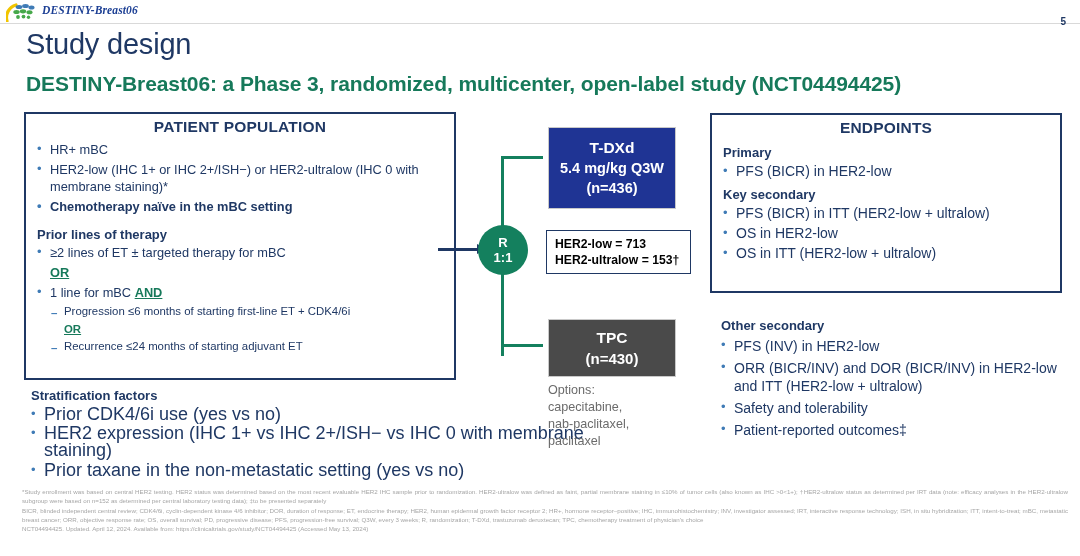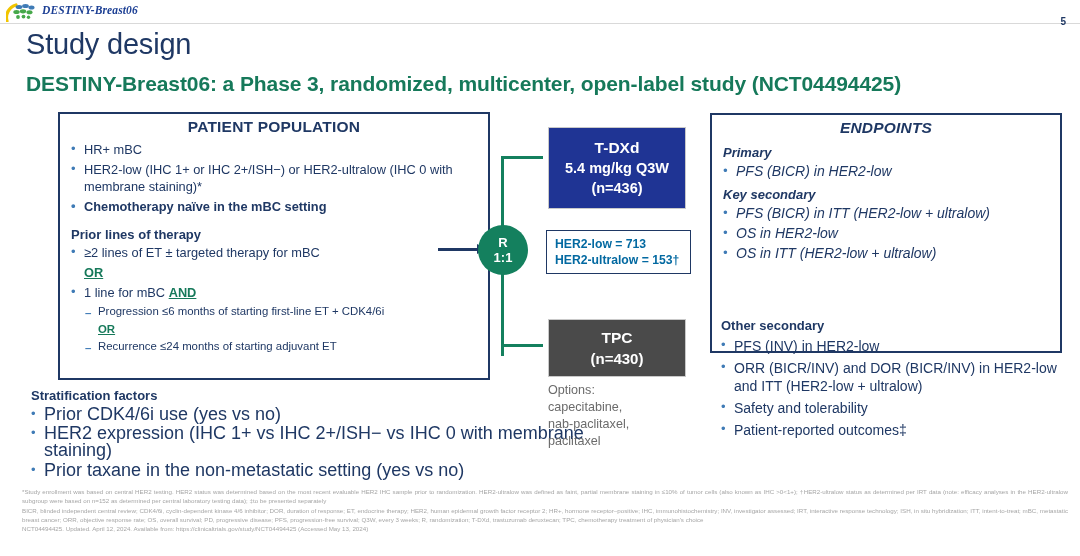--- a/index.html
+++ b/index.html
@@ -44,21 +44,21 @@
     position: absolute;
     border: 2px solid #1f3864;
     background: #ffffff;
   }
   .panel-title {
     text-align: center; font-size: 15.5px; font-weight: bold;
     color: #1f3864; letter-spacing: .2px; margin-top: 4px;
   }
 
   
-  #pop { left: 24px; top: 112px; width: 432px; height: 268px; margin-left: 34px; }
+  #pop { left: 24px; top: 112px; width: 432px; height: 268px; }
   .pop-body { padding: 2px 8px 0 8px; }
 
   ul.b { list-style: none; }
   ul.b > li {
     position: relative;
     padding-left: 16px;
     font-size: 12.8px; color: #1f3864;
     line-height: 17.5px;
     margin-top: 2.5px;
   }
@@ -97,21 +97,21 @@
     position: absolute; left: 22px; top: 113px;
     width: 50px; height: 50px; border-radius: 50%;
     background: #14805e; color: #fff;
     display: flex; flex-direction: column;
     align-items: center; justify-content: center;
     font-size: 13px; font-weight: bold; line-height: 15px;
   }
 
   .armbox {
     position: absolute; left: 92px;
-    width: 138px; text-align: center; color: #fff;
+    width: 128px; text-align: center; color: #fff;
     font-weight: bold; display: flex; flex-direction: column;
     align-items: center; justify-content: center;
   }
   #arm-tdxd {
     top: 15px; height: 82px; background: #1f3494;
     border: 1px solid #c9c9c9; font-size: 14.5px; line-height: 20px;
   }
   #arm-tpc {
     top: 207px; height: 58px; background: #4a4a4a;
     border: 1px solid #c9c9c9; font-size: 15px; line-height: 21px;
@@ -123,21 +123,21 @@
     text-align: left; font-size: 12.6px; color: #6b6b6b;
     line-height: 17px;
   }
 
   #her2-counts {
     position: absolute; left: 90px; top: 118px;
     width: 145px; height: 44px;
     border: 1.5px solid #1f3864; background: #fff;
     display: flex; flex-direction: column; justify-content: center;
     padding-left: 8px;
-    font-size: 12.2px; font-weight: bold; color: #0369a1; line-height: 16px;
+    font-size: 12.2px; font-weight: bold; color: #000000; line-height: 16px;
   }
 
   
   .ln { position: absolute; background: #14805e; }
   #ln-in {
     position: absolute; left: -18px; top: 136px;
     width: 40px; height: 3px; background: #1f3864;
   }
   #ln-in::after {
     content: ""; position: absolute; right: -8px; top: -4px;
@@ -151,21 +151,21 @@
   .arrowhead {
     position: absolute; width: 0; height: 0;
     border-left: 9px solid #14805e;
     border-top: 5.5px solid transparent;
     border-bottom: 5.5px solid transparent;
   }
   #ah-up { left: 84px; top: -3.5px; }
   #ah-dn { left: 84px; top: -3.5px; }
 
   
-  #endp { left: 710px; top: 113px; width: 352px; height: 240px; font-style: italic; }
+  #endp { left: 710px; top: 113px; width: 352px; height: 180px; }
   .endp-body { padding: 1px 10px 0 8px; }
   #endp .sec-head { margin-top: 7px; }
   #endp ul.b > li, #other ul.b > li { font-size: 14px; line-height: 17.5px; }
 
   #other { position: absolute; left: 718px; top: 318px; width: 350px; }
   #other .sec-head { margin-top: 0; margin-bottom: 1px; }
   #other ul.b > li { margin-top: 4px; line-height: 18px; }
 
   
   #notes {

